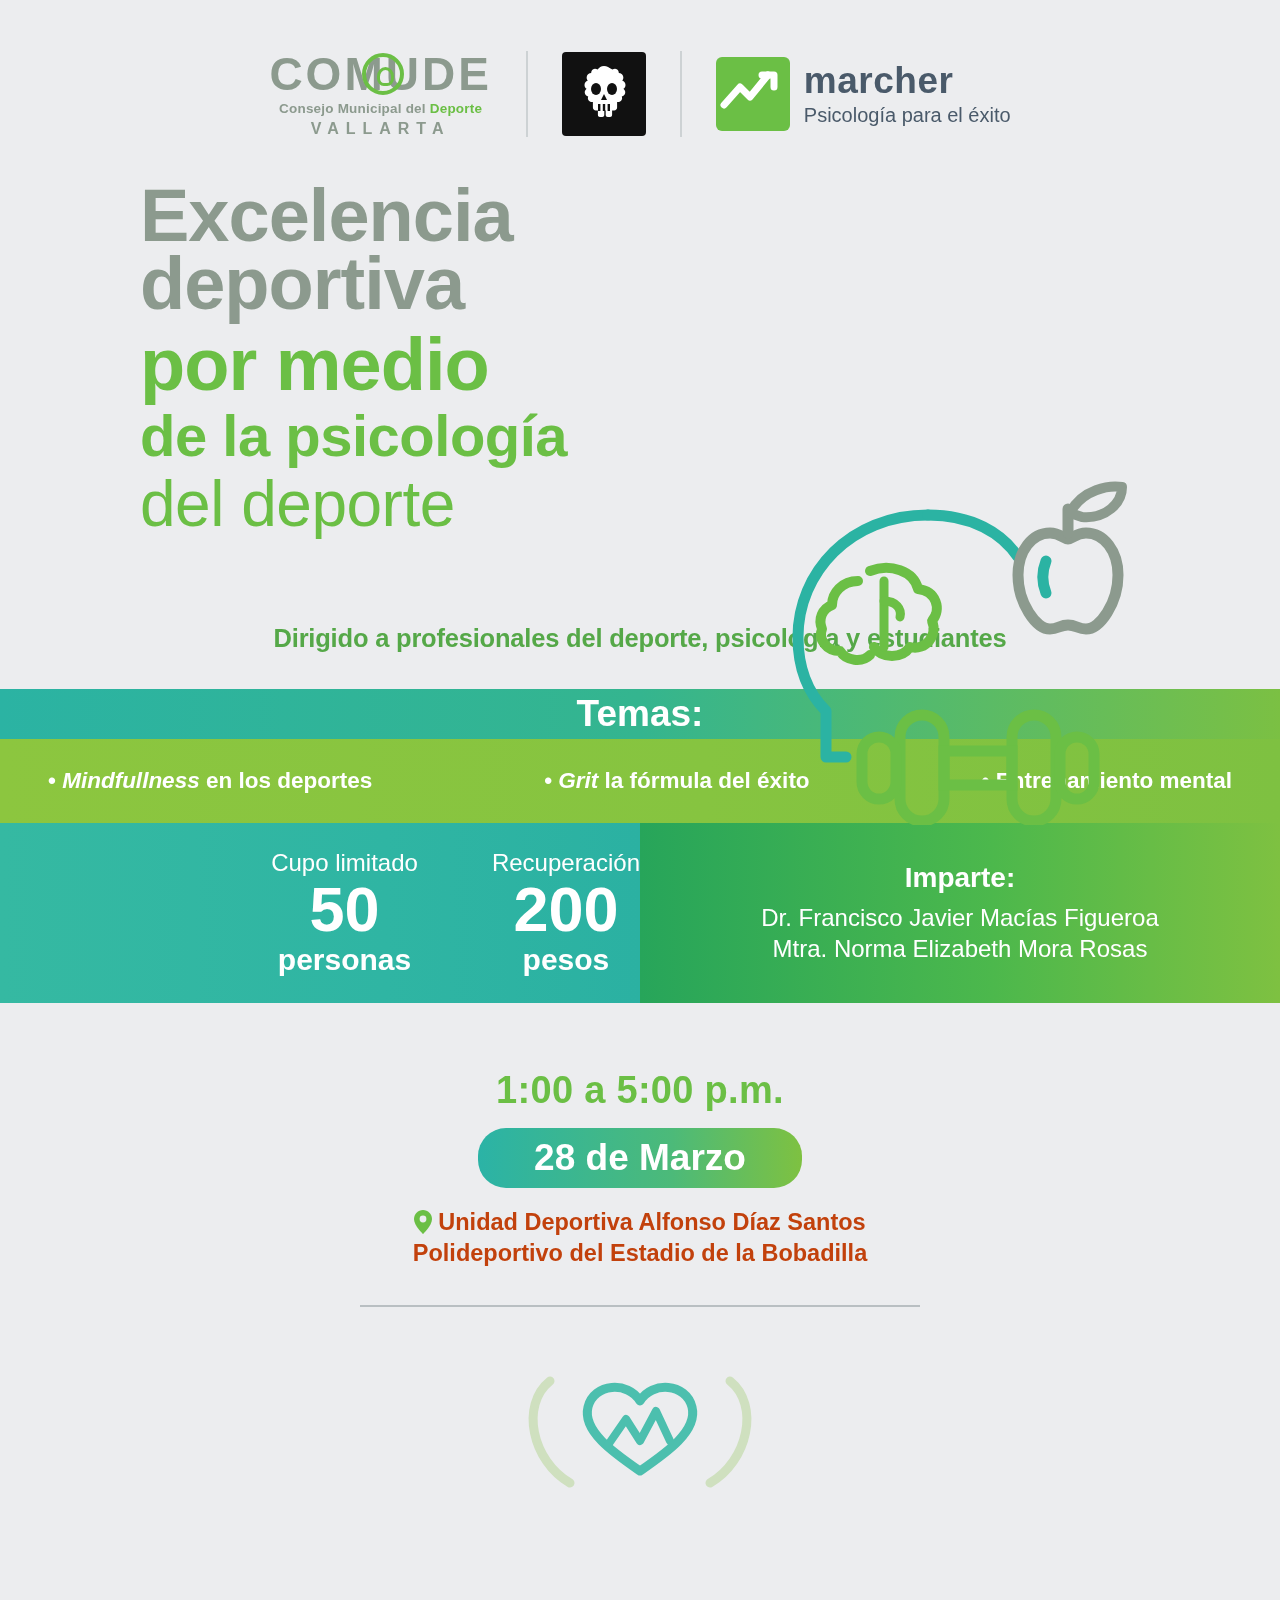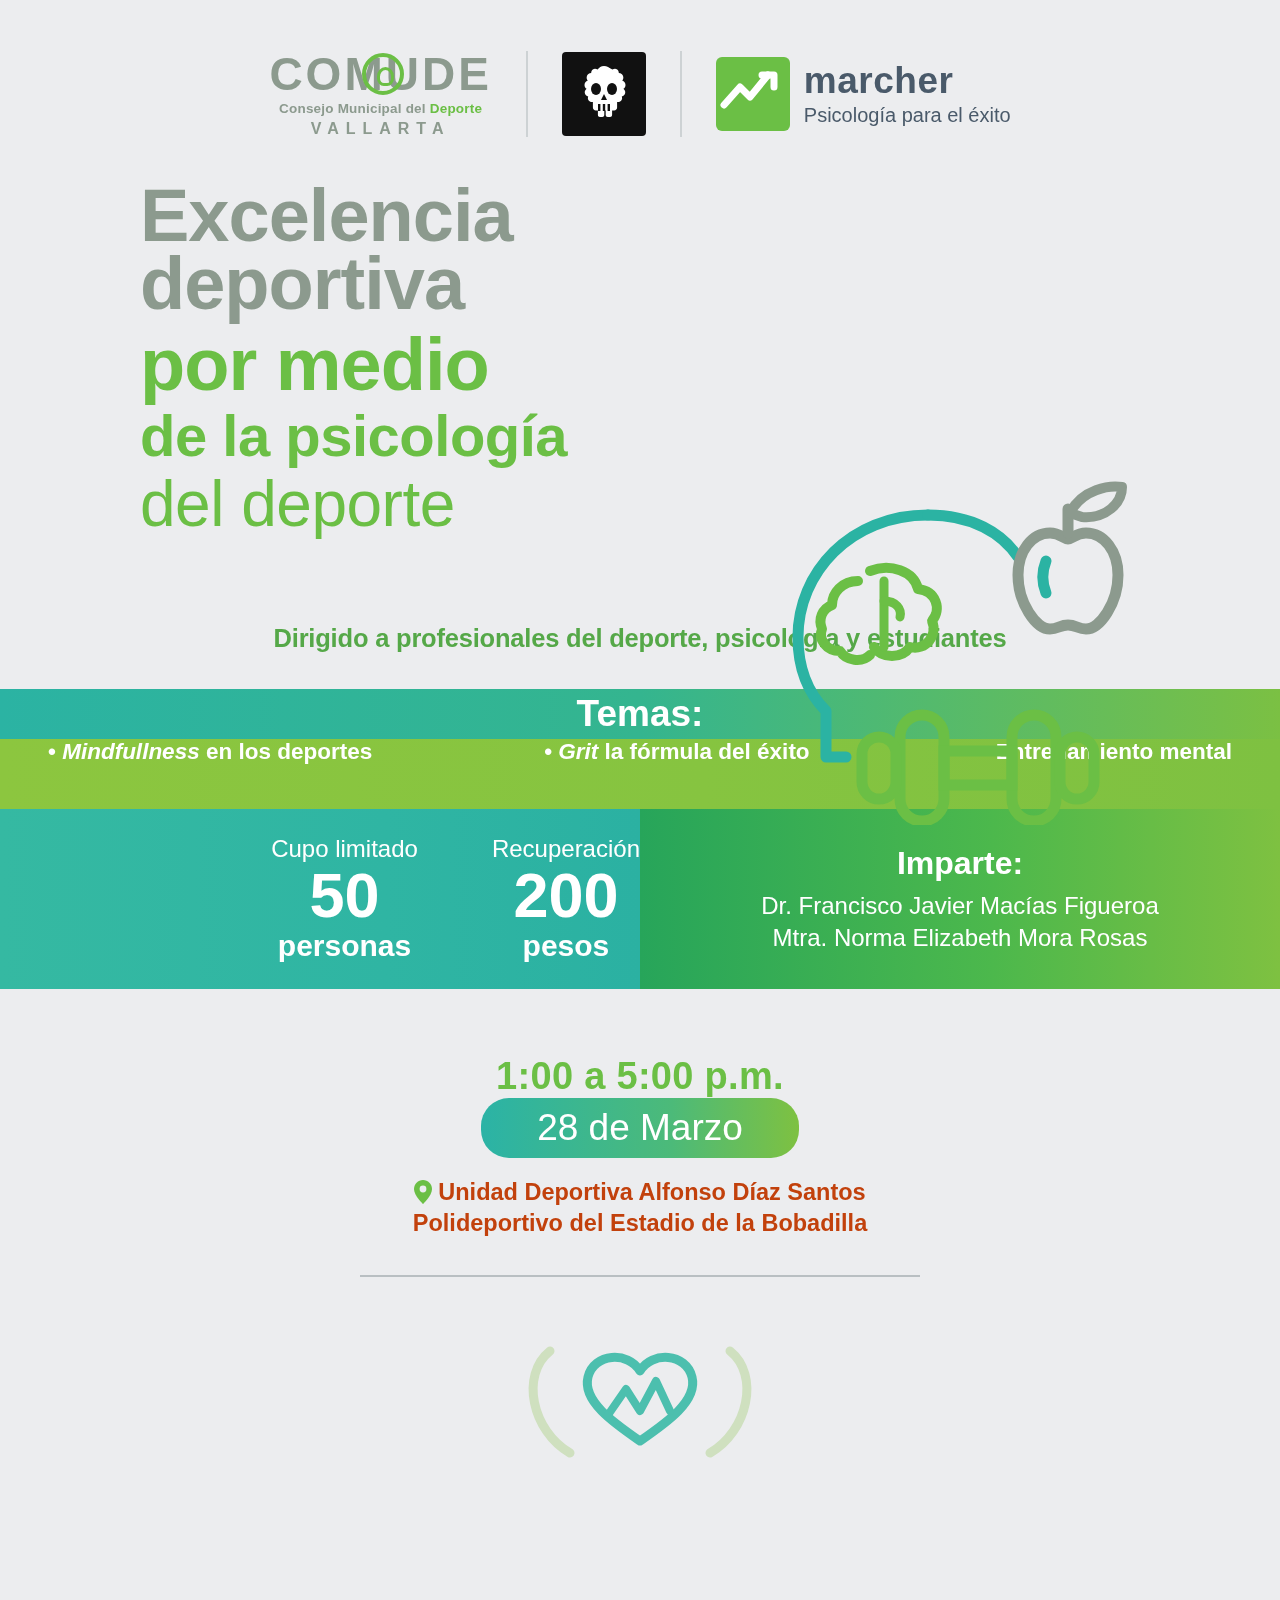--- a/index.html
+++ b/index.html
@@ -181,24 +181,24 @@
     display: flex;
     align-items: center;
     justify-content: center;
   }
   .band-temas .t {
     color: #fff;
     font-size: 37px;
     font-weight: bold;
   }
   .band-topics {
-    height: 70px;
+    height: 84px;
     background: linear-gradient(90deg, #8cc63f 0%, #86c440 55%, #7ec141 100%);
     display: flex;
-    align-items: flex-start;
+    align-items: center;
     justify-content: space-between;
     padding: 0 48px;
     box-sizing: border-box;
   }
   .topic {
     color: #fff;
     font-size: 22.5px;
     font-weight: bold;
   }
   .topic .it { font-style: italic; }
@@ -238,21 +238,21 @@
   .info-right {
     flex: 1;
     background: linear-gradient(90deg, #27a55a 0%, #4cb84c 55%, #7ec141 100%);
     display: flex;
     flex-direction: column;
     align-items: center;
     justify-content: center;
     color: #fff;
   }
   .info-right .imparte {
-    font-size: 32px;
+    font-size: 28px;
     font-weight: bold;
     margin-bottom: 8px;
   }
   .info-right .person {
     font-size: 24px;
     line-height: 1.3;
   }
 
   
   .when {
@@ -260,27 +260,27 @@
     margin-top: 66px;
   }
   .when .time {
     font-size: 38px;
     font-weight: bold;
     color: #6bbf45;
     letter-spacing: 0.3px;
   }
   .date-pill {
     display: inline-block;
-    margin-top: 0;
+    margin-top: 16px;
     padding: 9px 56px;
     border-radius: 28px;
     background: linear-gradient(90deg, #2bb3a6 0%, #4cba79 60%, #7ec141 100%);
     color: #fff;
     font-size: 37px;
-    font-weight: normal;
+    font-weight: bold;
   }
   .place {
     margin-top: 19px;
     text-align: center;
     color: #c2410c;
     font-size: 23.5px;
     font-weight: bold;
     line-height: 1.32;
     position: relative;
   }

